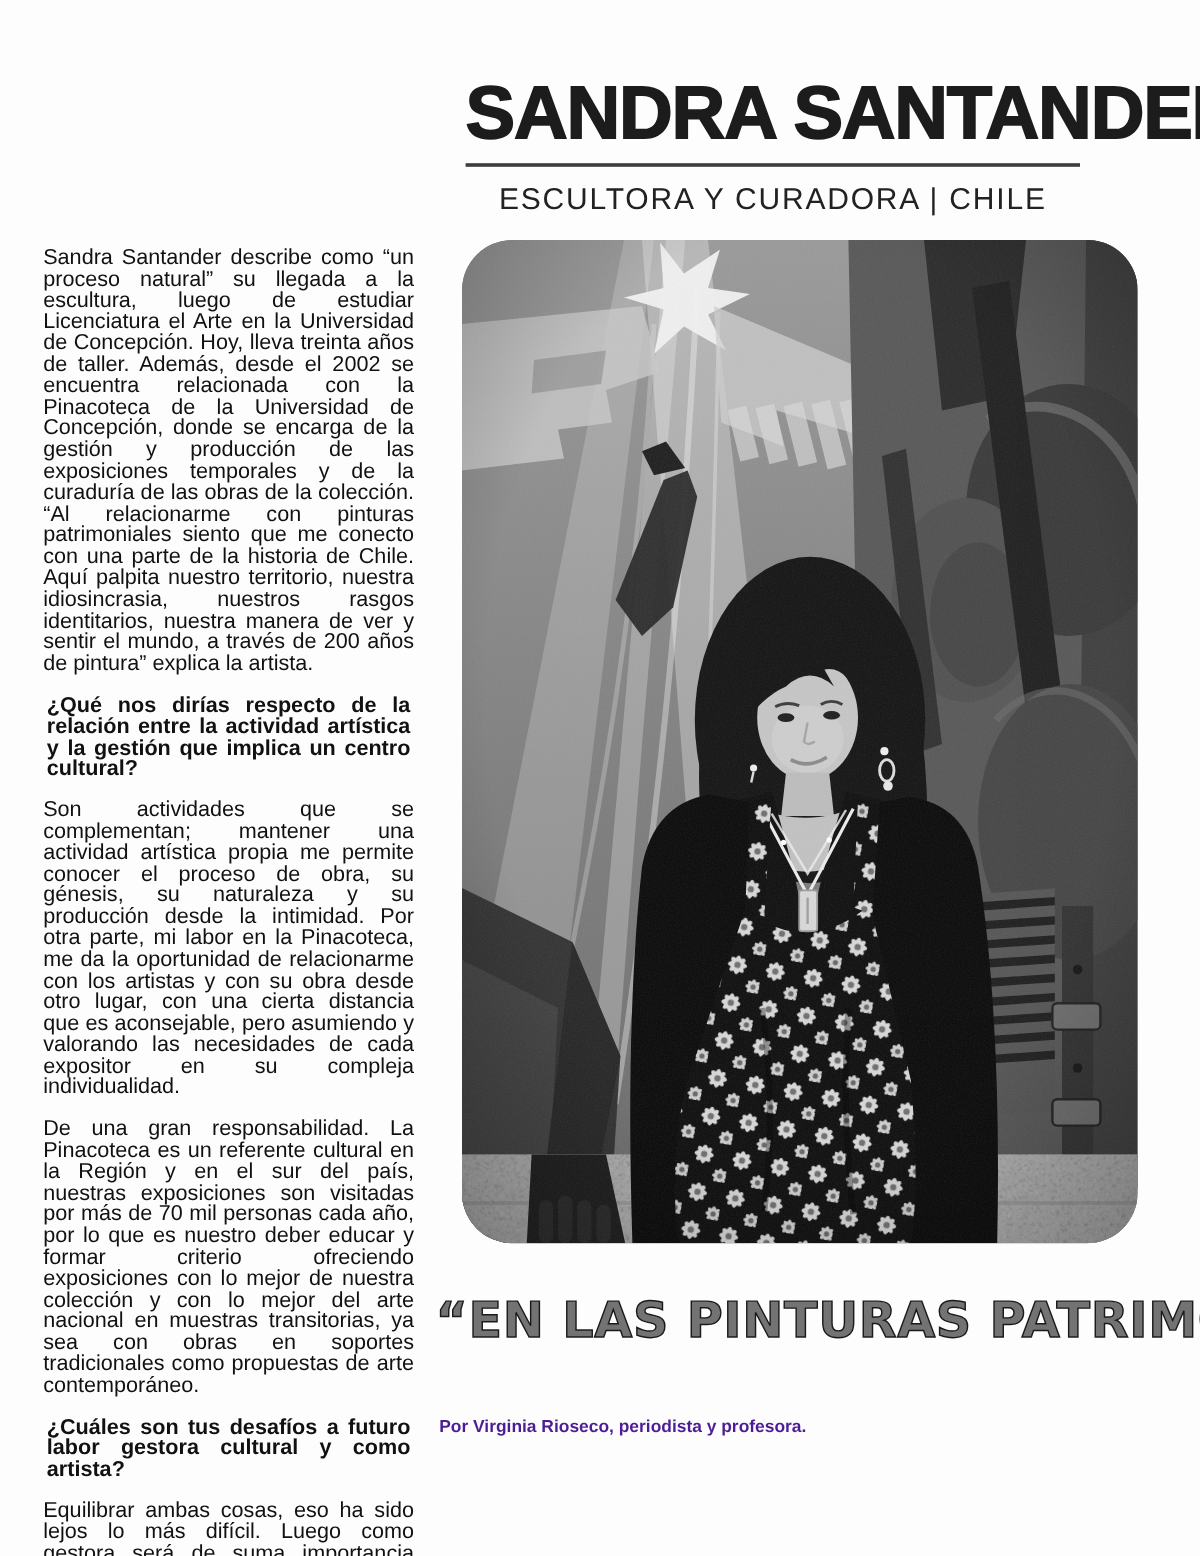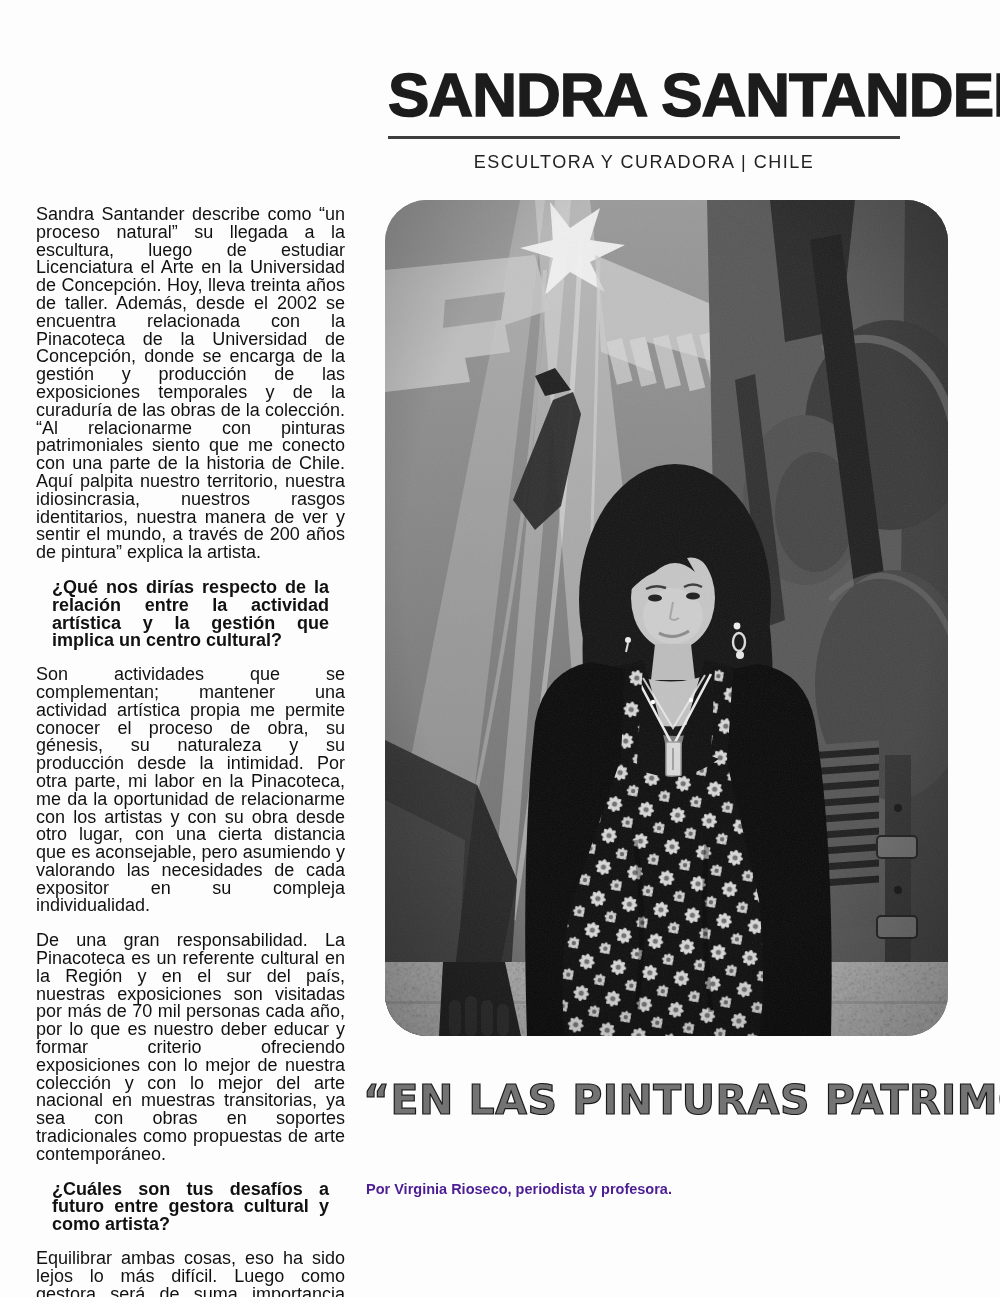--- a/index.html
+++ b/index.html
@@ -20,33 +20,33 @@
     font-size:62px;
     line-height:1;
     letter-spacing:-1px;
     color:#1c1c1c;
     -webkit-text-stroke:1.5px #1c1c1c;
     white-space:nowrap;
   }
   .title-rule{margin-top:10px;height:3px;background:#3d3d3d;}
   .subtitle{
     margin-top:13px;
-    font-size:18px;
+    font-size:25px;
     letter-spacing:1.5px;
     color:#222;
     white-space:nowrap;
   }
   
   .text-col{
     position:absolute;left:36px;top:206px;width:309px;
     font-size:18px;line-height:17.8px;
     text-align:justify;
   }
   .text-col p{margin:0 0 17px 0;}
-  .text-col p.question{font-weight:bold;margin:16px;}
+  .text-col p.question{font-weight:bold;margin:3px;}
   .text-col p.answer{margin-top:16px;}
   
   .photo{
     position:absolute;left:385px;top:200px;width:563px;height:836px;
     margin:0;border-radius:42px;overflow:hidden;background:#808080;
   }
   .photo svg{display:block;}
   
   .pull-quote{
     position:absolute;left:363px;top:1082px;width:625px;
@@ -72,21 +72,21 @@
     <h1>SANDRA SANTANDER</h1>
     <div class="title-rule"></div>
     <div class="subtitle">ESCULTORA Y CURADORA | CHILE</div>
   </header>
 
   <article class="text-col">
     <p>Sandra Santander describe como “un proceso natural” su llegada a la escultura, luego de estudiar Licenciatura el Arte en la Universidad de Concepción. Hoy, lleva treinta años de taller. Además, desde el 2002 se encuentra relacionada con la Pinacoteca de la Universidad de Concepción, donde se encarga de la gestión y producción de las exposiciones temporales y de la curaduría de las obras de la colección. “Al relacionarme con pinturas patrimoniales siento que me conecto con una parte de la historia de Chile. Aquí palpita nuestro territorio, nuestra idiosincrasia, nuestros rasgos identitarios, nuestra manera de ver y sentir el mundo, a través de 200 años de pintura” explica la artista.</p>
     <p class="question">¿Qué nos dirías respecto de la relación entre la actividad artística y la gestión que implica un centro cultural?</p>
     <p class="answer">Son actividades que se complementan; mantener una actividad artística propia me permite conocer el proceso de obra, su génesis, su naturaleza y su producción desde la intimidad. Por otra parte, mi labor en la Pinacoteca, me da la oportunidad de relacionarme con los artistas y con su obra desde otro lugar, con una cierta distancia que es aconsejable, pero asumiendo y valorando las necesidades de cada expositor en su compleja individualidad.</p>
     <p class="answer">De una gran responsabilidad. La Pinacoteca es un referente cultural en la Región y en el sur del país, nuestras exposiciones son visitadas por más de 70 mil personas cada año, por lo que es nuestro deber educar y formar criterio ofreciendo exposiciones con lo mejor de nuestra colección y con lo mejor del arte nacional en muestras transitorias, ya sea con obras en soportes tradicionales como propuestas de arte contemporáneo.</p>
-    <p class="question">¿Cuáles son tus desafíos a futuro entre gestora cultural y como artista?</p>
+    <p class="question">¿Cuáles son tus desafíos a futuro labor gestora cultural y como artista?</p>
     <p class="answer">Equilibrar ambas cosas, eso ha sido lejos lo más difícil. Luego como gestora será de suma importancia consolidar las alianzas institucionales que nos permiten estar en el circuito de las artes visuales chilenas, contribuyendo con ello a la descentralización de la cultura en el país. Como artista, concretar un proyecto expositivo en el que vengo trabajando e investigando desde hace algún tiempo.</p>
   </article>
 
   <figure class="photo">
     <svg width="563" height="836" viewBox="0 0 563 836" xmlns="http://www.w3.org/2000/svg">
       <defs>
         <linearGradient id="muralBg" x1="0" y1="0" x2="0" y2="1">
           <stop offset="0" stop-color="#9a9a9a"></stop>
           <stop offset="0.55" stop-color="#7e7e7e"></stop>
           <stop offset="1" stop-color="#6c6c6c"></stop>

